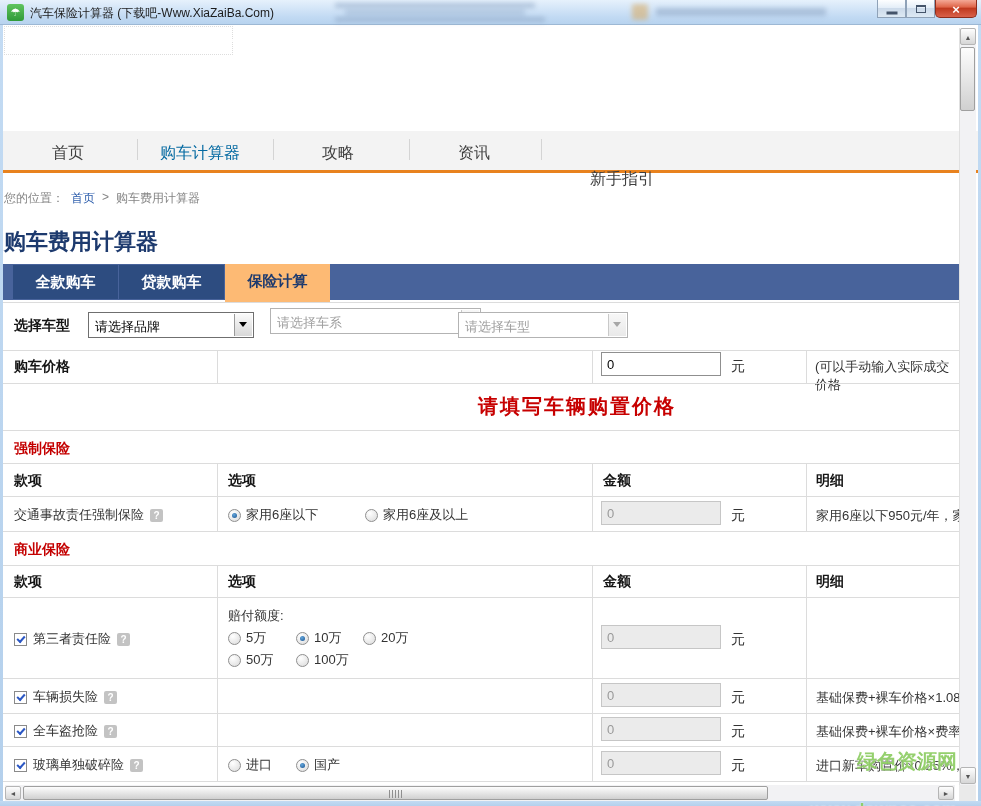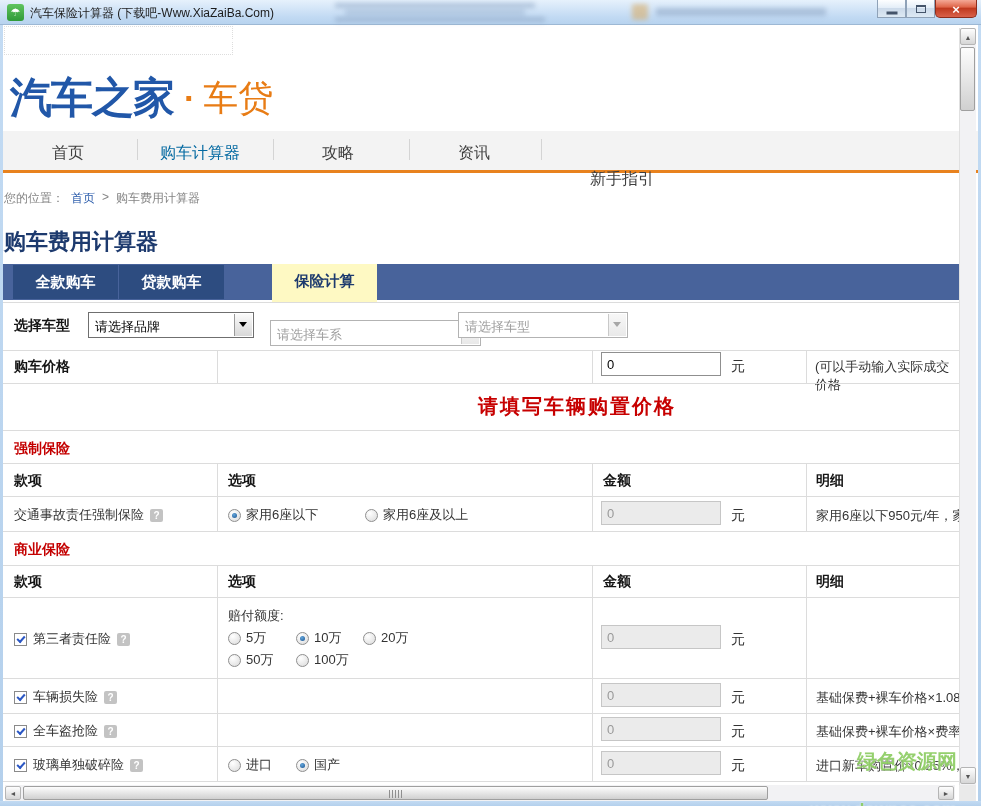--- a/index.html
+++ b/index.html
@@ -41,21 +41,21 @@
 
   
   .crumb{left:4px;top:190px;font-size:12px;color:#848484;display:flex;gap:7px;white-space:nowrap;}
   .crumb .home{color:#2b5cab;}
   .pagetitle{left:4px;top:227px;font-size:22px;font-weight:bold;color:#1d3a6e;white-space:nowrap;}
 
   
   .tabstrip{left:3px;top:264px;width:956px;height:36px;background:#48639b;}
   .tab{top:265px;height:34px;width:105px;background:#2d4c80;color:#fff;font-size:15px;font-weight:bold;
        text-align:center;line-height:34px;cursor:pointer;}
-  .tab.active{top:264px;height:38px;background:#fef9c3;color:#1d3a6e;z-index:3;margin-left:47px;}
+  .tab.active{top:264px;height:38px;background:#fdba74;color:#1d3a6e;z-index:3;}
 
   
   .hline{left:3px;width:956px;height:1px;background:#dcdcdc;}
   .vline{width:1px;background:#dcdcdc;}
   .sect{left:14px;font-size:14px;font-weight:bold;color:#c40000;white-space:nowrap;}
   .th{font-size:14px;font-weight:bold;color:#151515;white-space:nowrap;}
   .td{font-size:13px;color:#333;white-space:nowrap;}
   .detail{width:145px;overflow:hidden;}
   .row-name{display:flex;align-items:center;gap:6px;font-size:13px;color:#333;white-space:nowrap;}
   .radio-item{display:flex;align-items:center;gap:5px;font-size:13px;color:#333;white-space:nowrap;}
@@ -131,25 +131,20 @@
     </div>
   </div>
 
   <div class="abs frame" style="left:0;top:25px;width:3px;height:776px;"></div>
   <div class="abs frame" style="left:978px;top:25px;width:3px;height:776px;"></div>
   <div class="abs frame" style="left:0;top:801px;width:981px;height:5px;"></div>
 
   <div class="abs brandbox"></div>
   <div class="abs brandtext">汽车之家 autohome.com.cn</div>
 
-  <div class="abs logo">
-    <span class="logo-main">汽车之家</span>
-    <span class="logo-dot">·</span>
-    <span class="logo-sub">车贷</span>
-  </div>
 
   <div class="abs nav"></div>
   <div class="abs nav-item" style="left:52px;">首页</div>
   <div class="abs nav-sep" style="left:137px;"></div>
   <div class="abs nav-item active" style="left:160px;">购车计算器</div>
   <div class="abs nav-sep" style="left:273px;"></div>
   <div class="abs nav-item" style="left:322px;">攻略</div>
   <div class="abs nav-sep" style="left:409px;"></div>
   <div class="abs nav-item" style="left:458px;">资讯</div>
   <div class="abs nav-sep" style="left:541px;"></div>
@@ -167,21 +162,21 @@
   <div class="abs tab" style="left:13px;">全款购车</div>
   <div class="abs tab" style="left:119px;">贷款购车</div>
   <div class="abs tab active" style="left:225px;">保险计算</div>
 
   <div class="abs hline" style="top:302px;"></div>
   <div class="abs th" style="left:14px;top:317px;">选择车型</div>
   <div class="abs dropdown" style="left:88px;top:312px;width:166px;">
     <span class="dd-text">请选择品牌</span>
     <span class="dd-btn"></span>
   </div>
-  <div class="abs dropdown disabled" style="left:270px;top:320px;width:211px;">
+  <div class="abs dropdown disabled" style="left:270px;top:308px;width:211px;">
     <span class="dd-text">请选择车系</span>
     <span class="dd-btn"></span>
   </div>
   <div class="abs dropdown disabled" style="left:458px;top:312px;width:170px;">
     <span class="dd-text">请选择车型</span>
     <span class="dd-btn"></span>
   </div>
 
   <div class="abs hline" style="top:350px;"></div>
   <div class="abs th" style="left:14px;top:358px;">购车价格</div>

